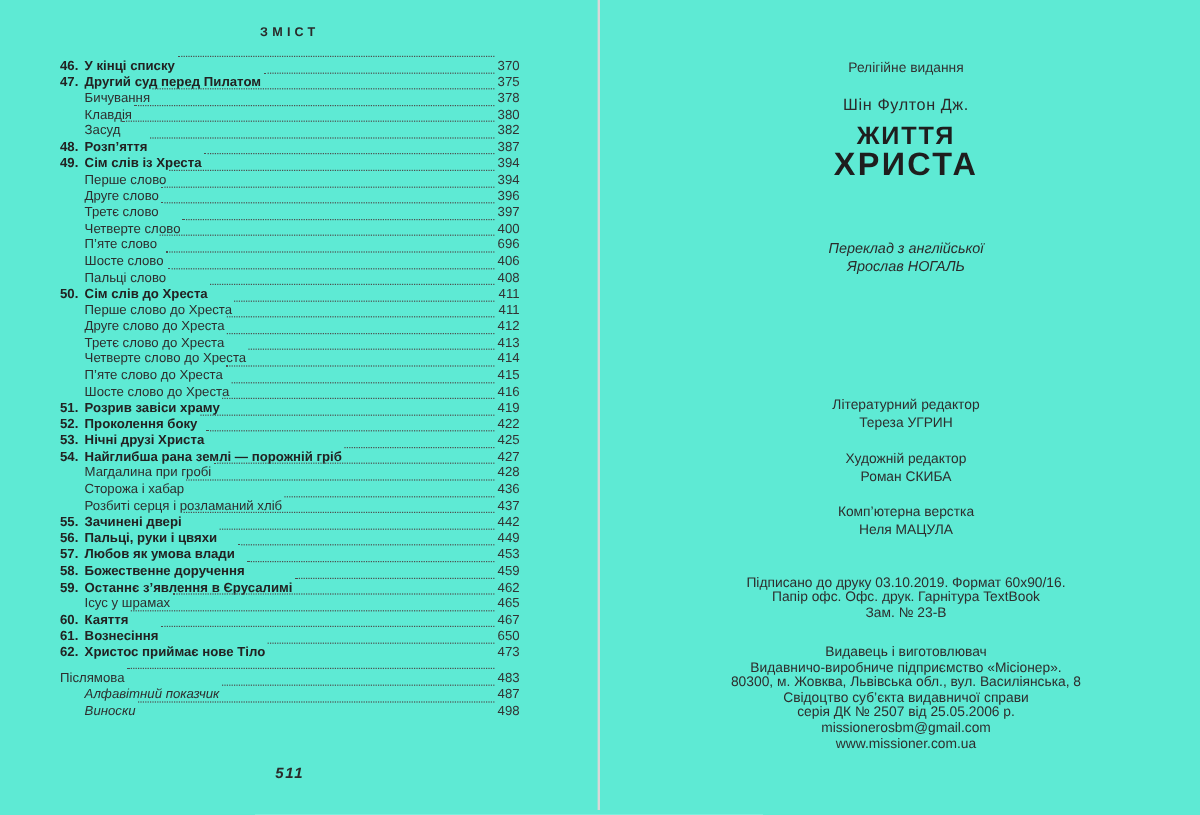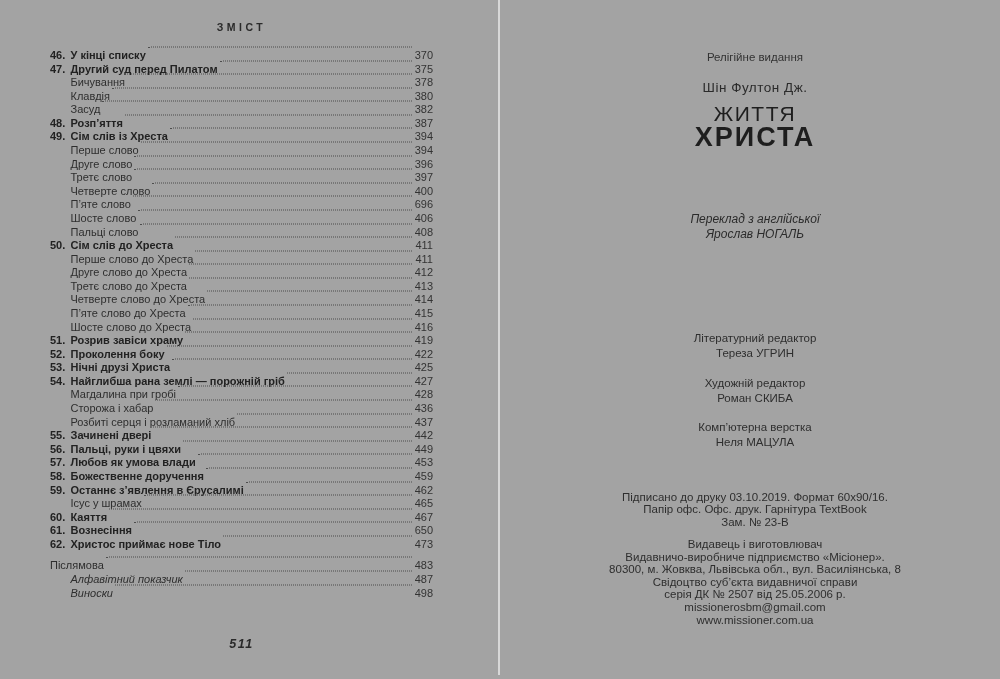--- a/index.html
+++ b/index.html
@@ -3,21 +3,21 @@
 <meta charset="utf-8">
 <style>
   * { margin: 0; padding: 0; box-sizing: border-box; }
   html, body { width: 1000px; height: 679px; background: #ffffff; }
   body {
     font-family: "Liberation Sans", sans-serif;
     color: #2e2e2e;
     position: relative;
     overflow: hidden;
   }
-  .spread { position: absolute; inset: 0; background: #a3a3a3; }
+  .spread { position: absolute; inset: 0; background: #5eead4; }
 
   
   .divider {
     position: absolute; left: 498px; top: 0; width: 2px; height: 675px;
     background: #d8d8d8;
   }
 
   
   .page-left { position: absolute; left: 0; top: 0; width: 499px; height: 679px; }
   .toc-wrap { position: absolute; left: 50px; top: 21px; width: 383px; }
@@ -46,26 +46,26 @@
     position: absolute; left: 50px; top: 637px; width: 383px;
     text-align: center; font-weight: 700; font-size: 12.5px;
     letter-spacing: 1.5px; color: #2a2a2a; font-style: italic;
   }
 
   
   .page-right { position: absolute; left: 500px; top: 0; width: 500px; height: 478px; }
   .rp-block { position: absolute; left: 10px; width: 490px; text-align: center; }
   .edition   { top: 51px;  font-size: 11.5px; color: #333; }
   .author    { top: 80px;  font-size: 13.5px; color: #2b2b2b; letter-spacing: 0.5px; }
-  .title-l1  { top: 102px; font-size: 21px; font-weight: 400; letter-spacing: 1.5px; color: #1e1e1e; text-align: center; }
+  .title-l1  { top: 102px; font-size: 21px; font-weight: 700; letter-spacing: 1.5px; color: #1e1e1e; text-align: center; }
   .title-l2  { top: 122px; font-size: 27px; font-weight: 700; letter-spacing: 2px; color: #1e1e1e; }
-  .translator{ top: 212px; font-size: 12px; font-style: italic; line-height: 15px; color: #2b2b2b; }
+  .translator{ top: 200px; font-size: 12px; font-style: italic; line-height: 15px; color: #2b2b2b; }
   .credits   { top: 331px; font-size: 11.5px; line-height: 15px; }
   .credit-block { margin-bottom: 14.5px; }
-  .print-info{ top: 491px; font-size: 11.5px; line-height: 12.4px; }
+  .print-info{ top: 480px; font-size: 11.5px; line-height: 12.4px; }
   .publisher { top: 538px; font-size: 11.5px; line-height: 12.6px; }
 </style>
 </head>
 <body>
 
 <div class="spread">
 
   <div class="page-left">
     <div class="toc-wrap">
       <div class="toc-header">ЗМІСТ</div>

